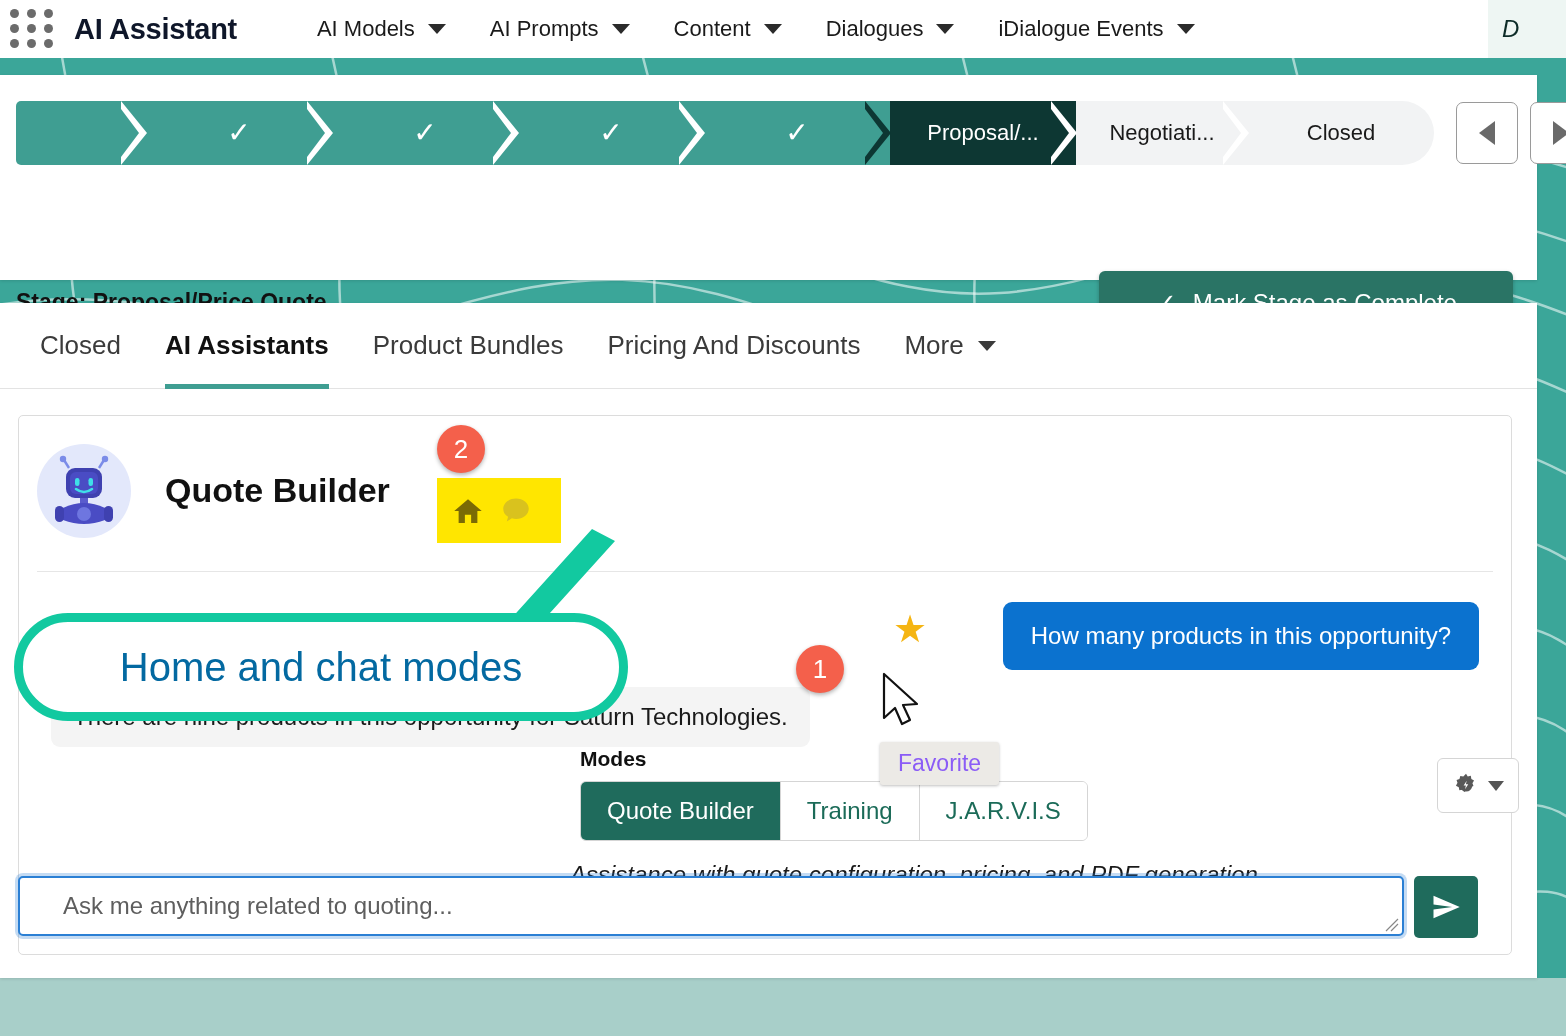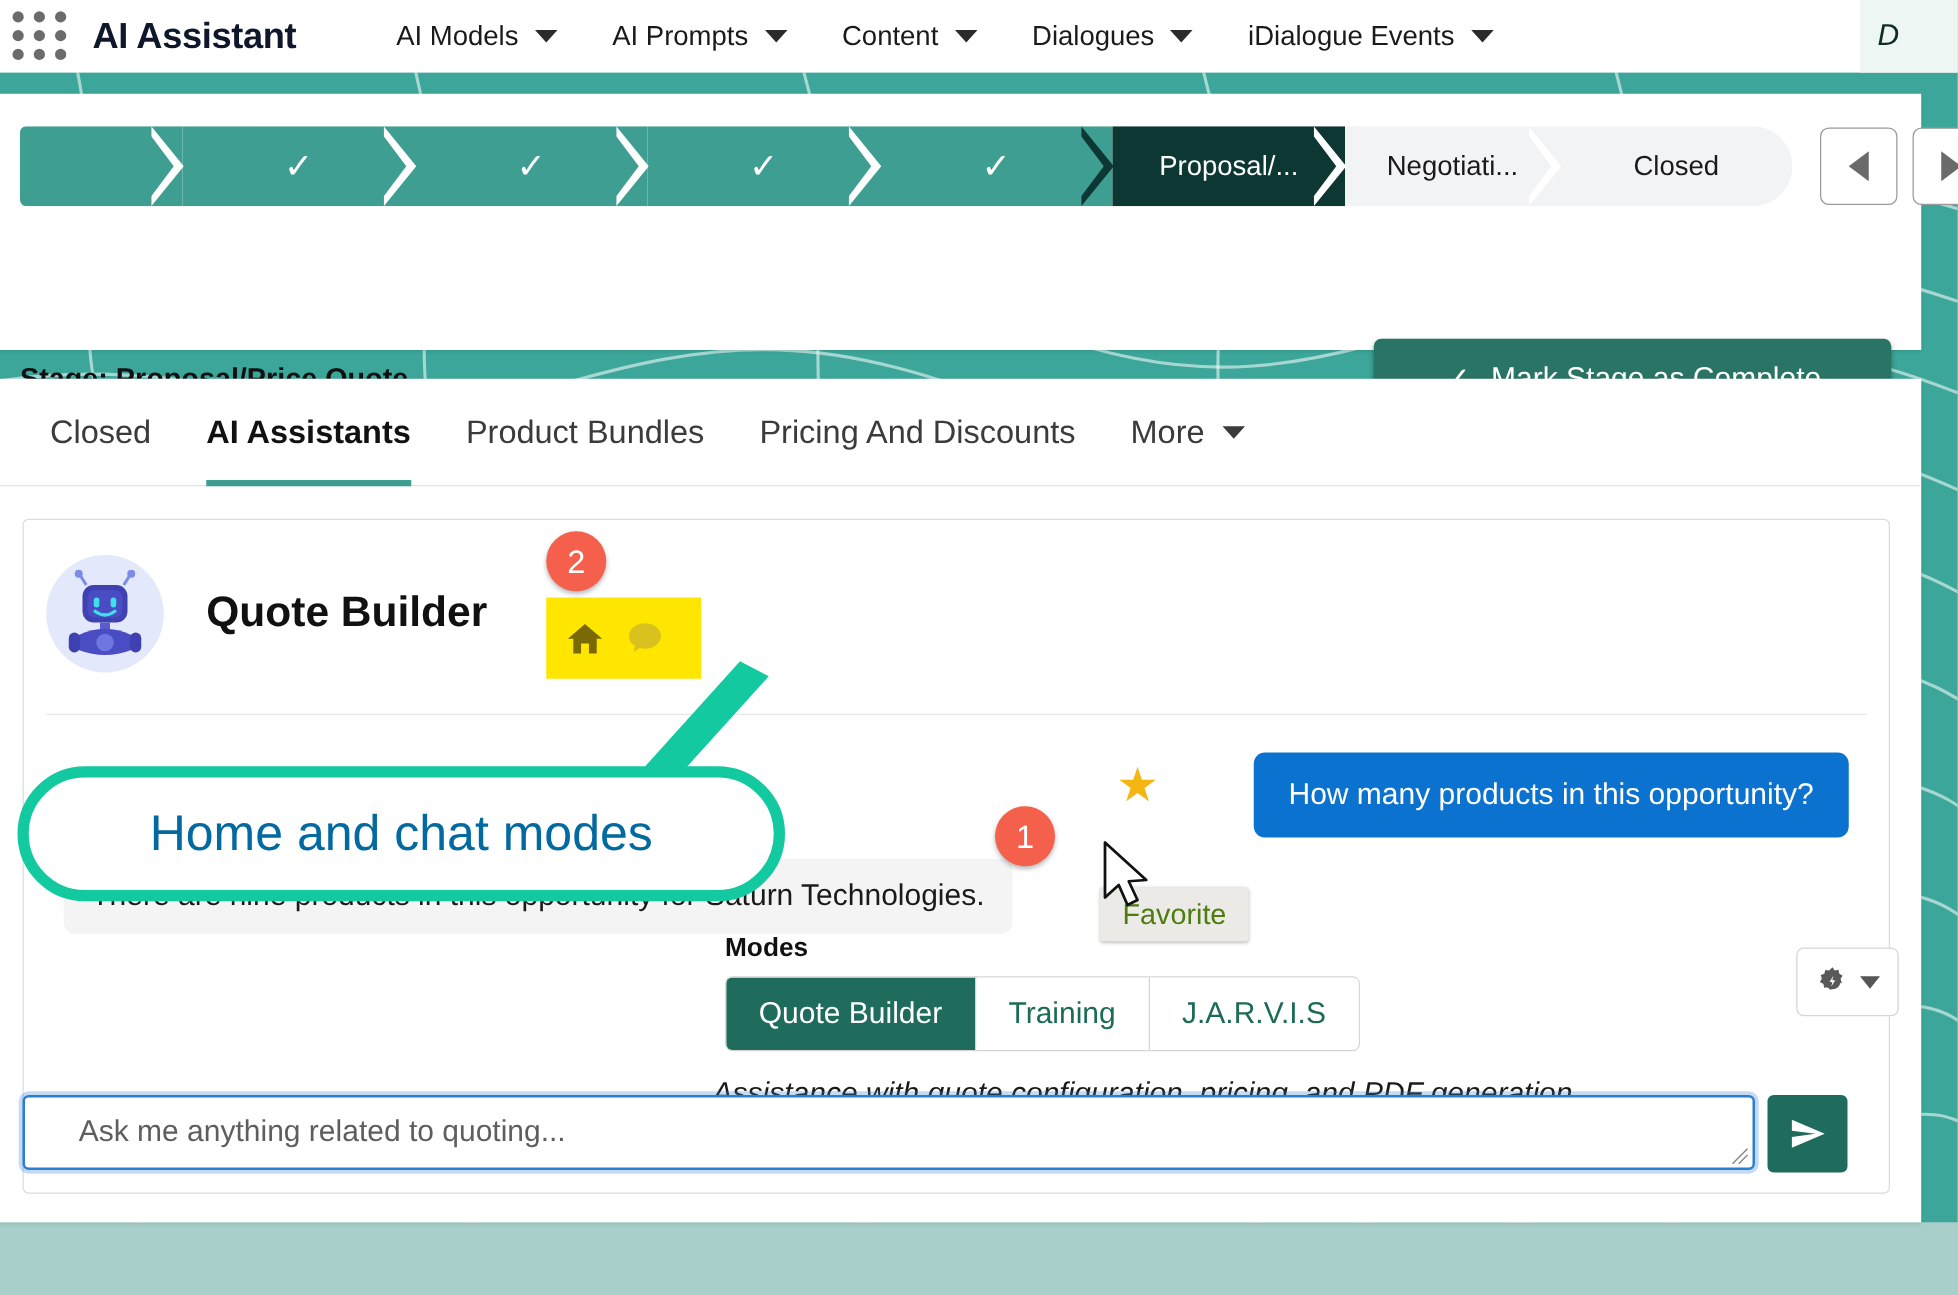--- a/index.html
+++ b/index.html
@@ -249,22 +249,22 @@
     font-size: 38px; color: #f5b513; cursor: pointer; line-height: 1;
   }
   .answer {
     position: absolute; left: 14px; top: 115px;
     max-width: 870px;
     background: #f4f4f4; border-radius: 9px;
     padding: 16px 22px;
     font-size: 24px; color: #1a1a1a;
   }
   .tooltip {
-    position: absolute; left: 880px; top: 710px;
-    background: #eceae6; color: #4d7c0f;
+    position: absolute; left: 880px; top: 742px;
+    background: #eceae6; color: #8b5cf6;
     padding: 8px 18px; font-size: 23px;
     border-radius: 3px; z-index: 33;
     box-shadow: 0 1px 3px rgba(0,0,0,.25);
     white-space: nowrap;
   }
   .cursor {
     position: absolute; left: 880px; top: 672px;
     z-index: 34; pointer-events: none;
   }
 

